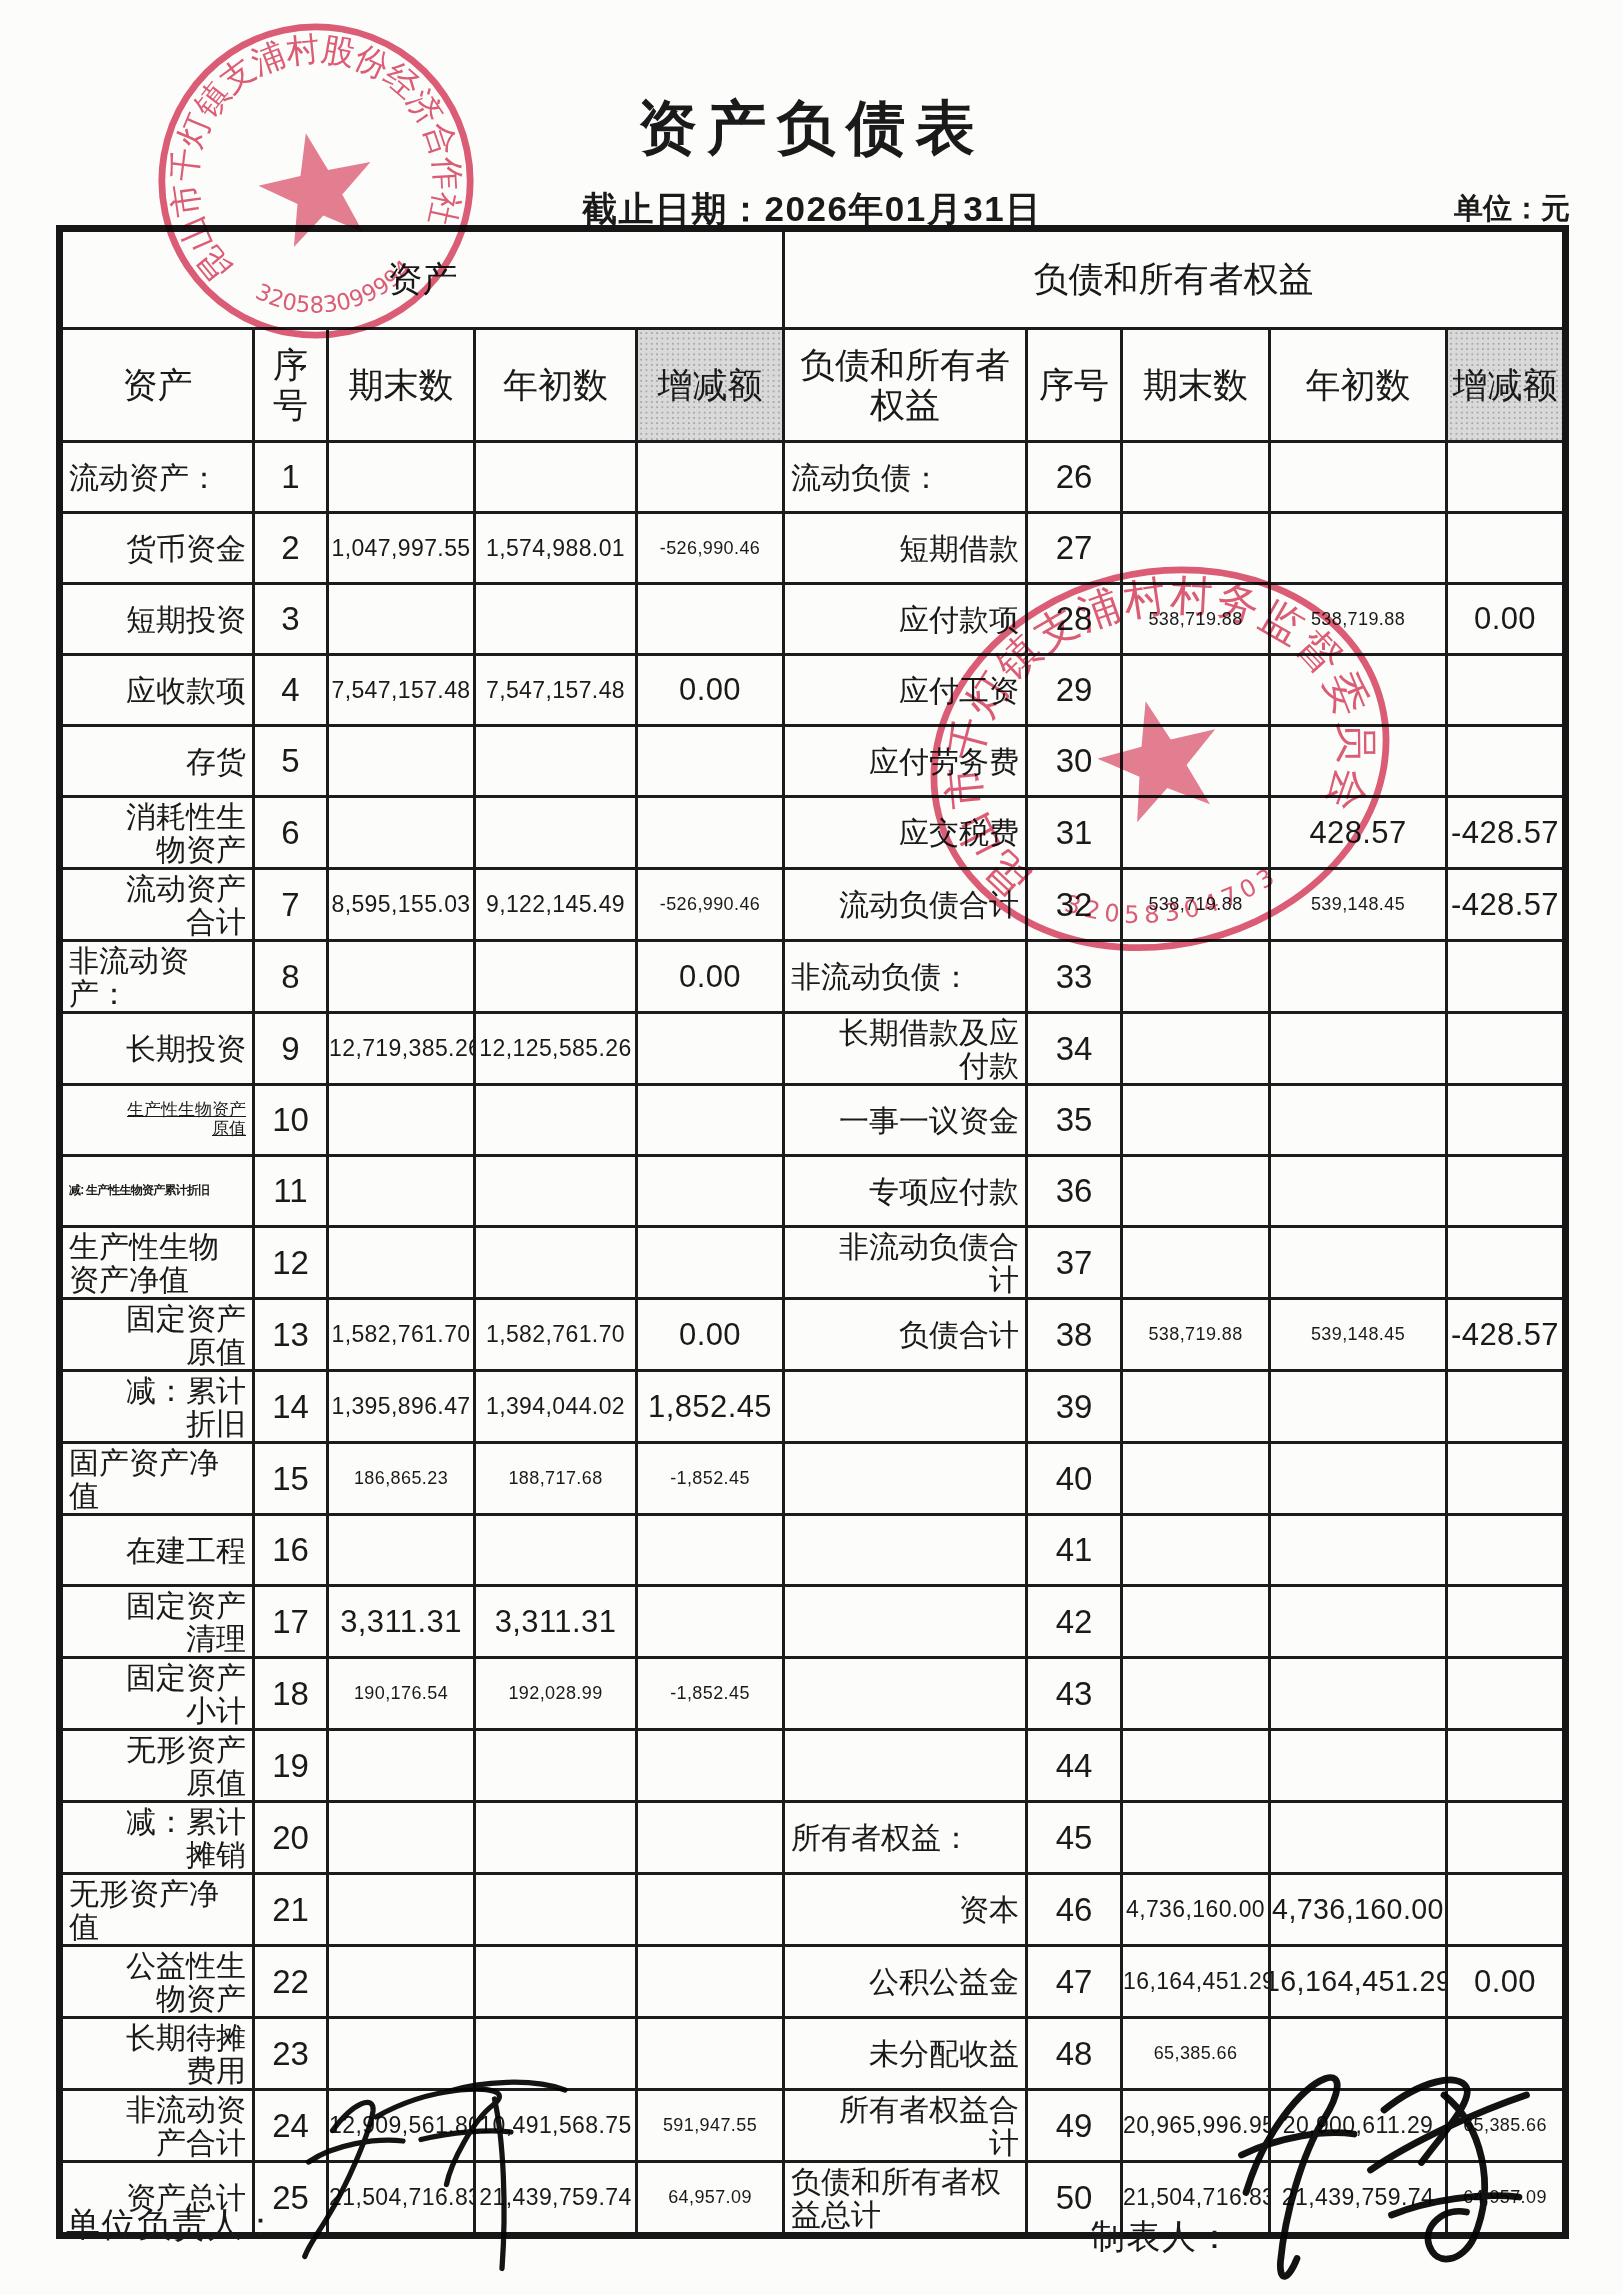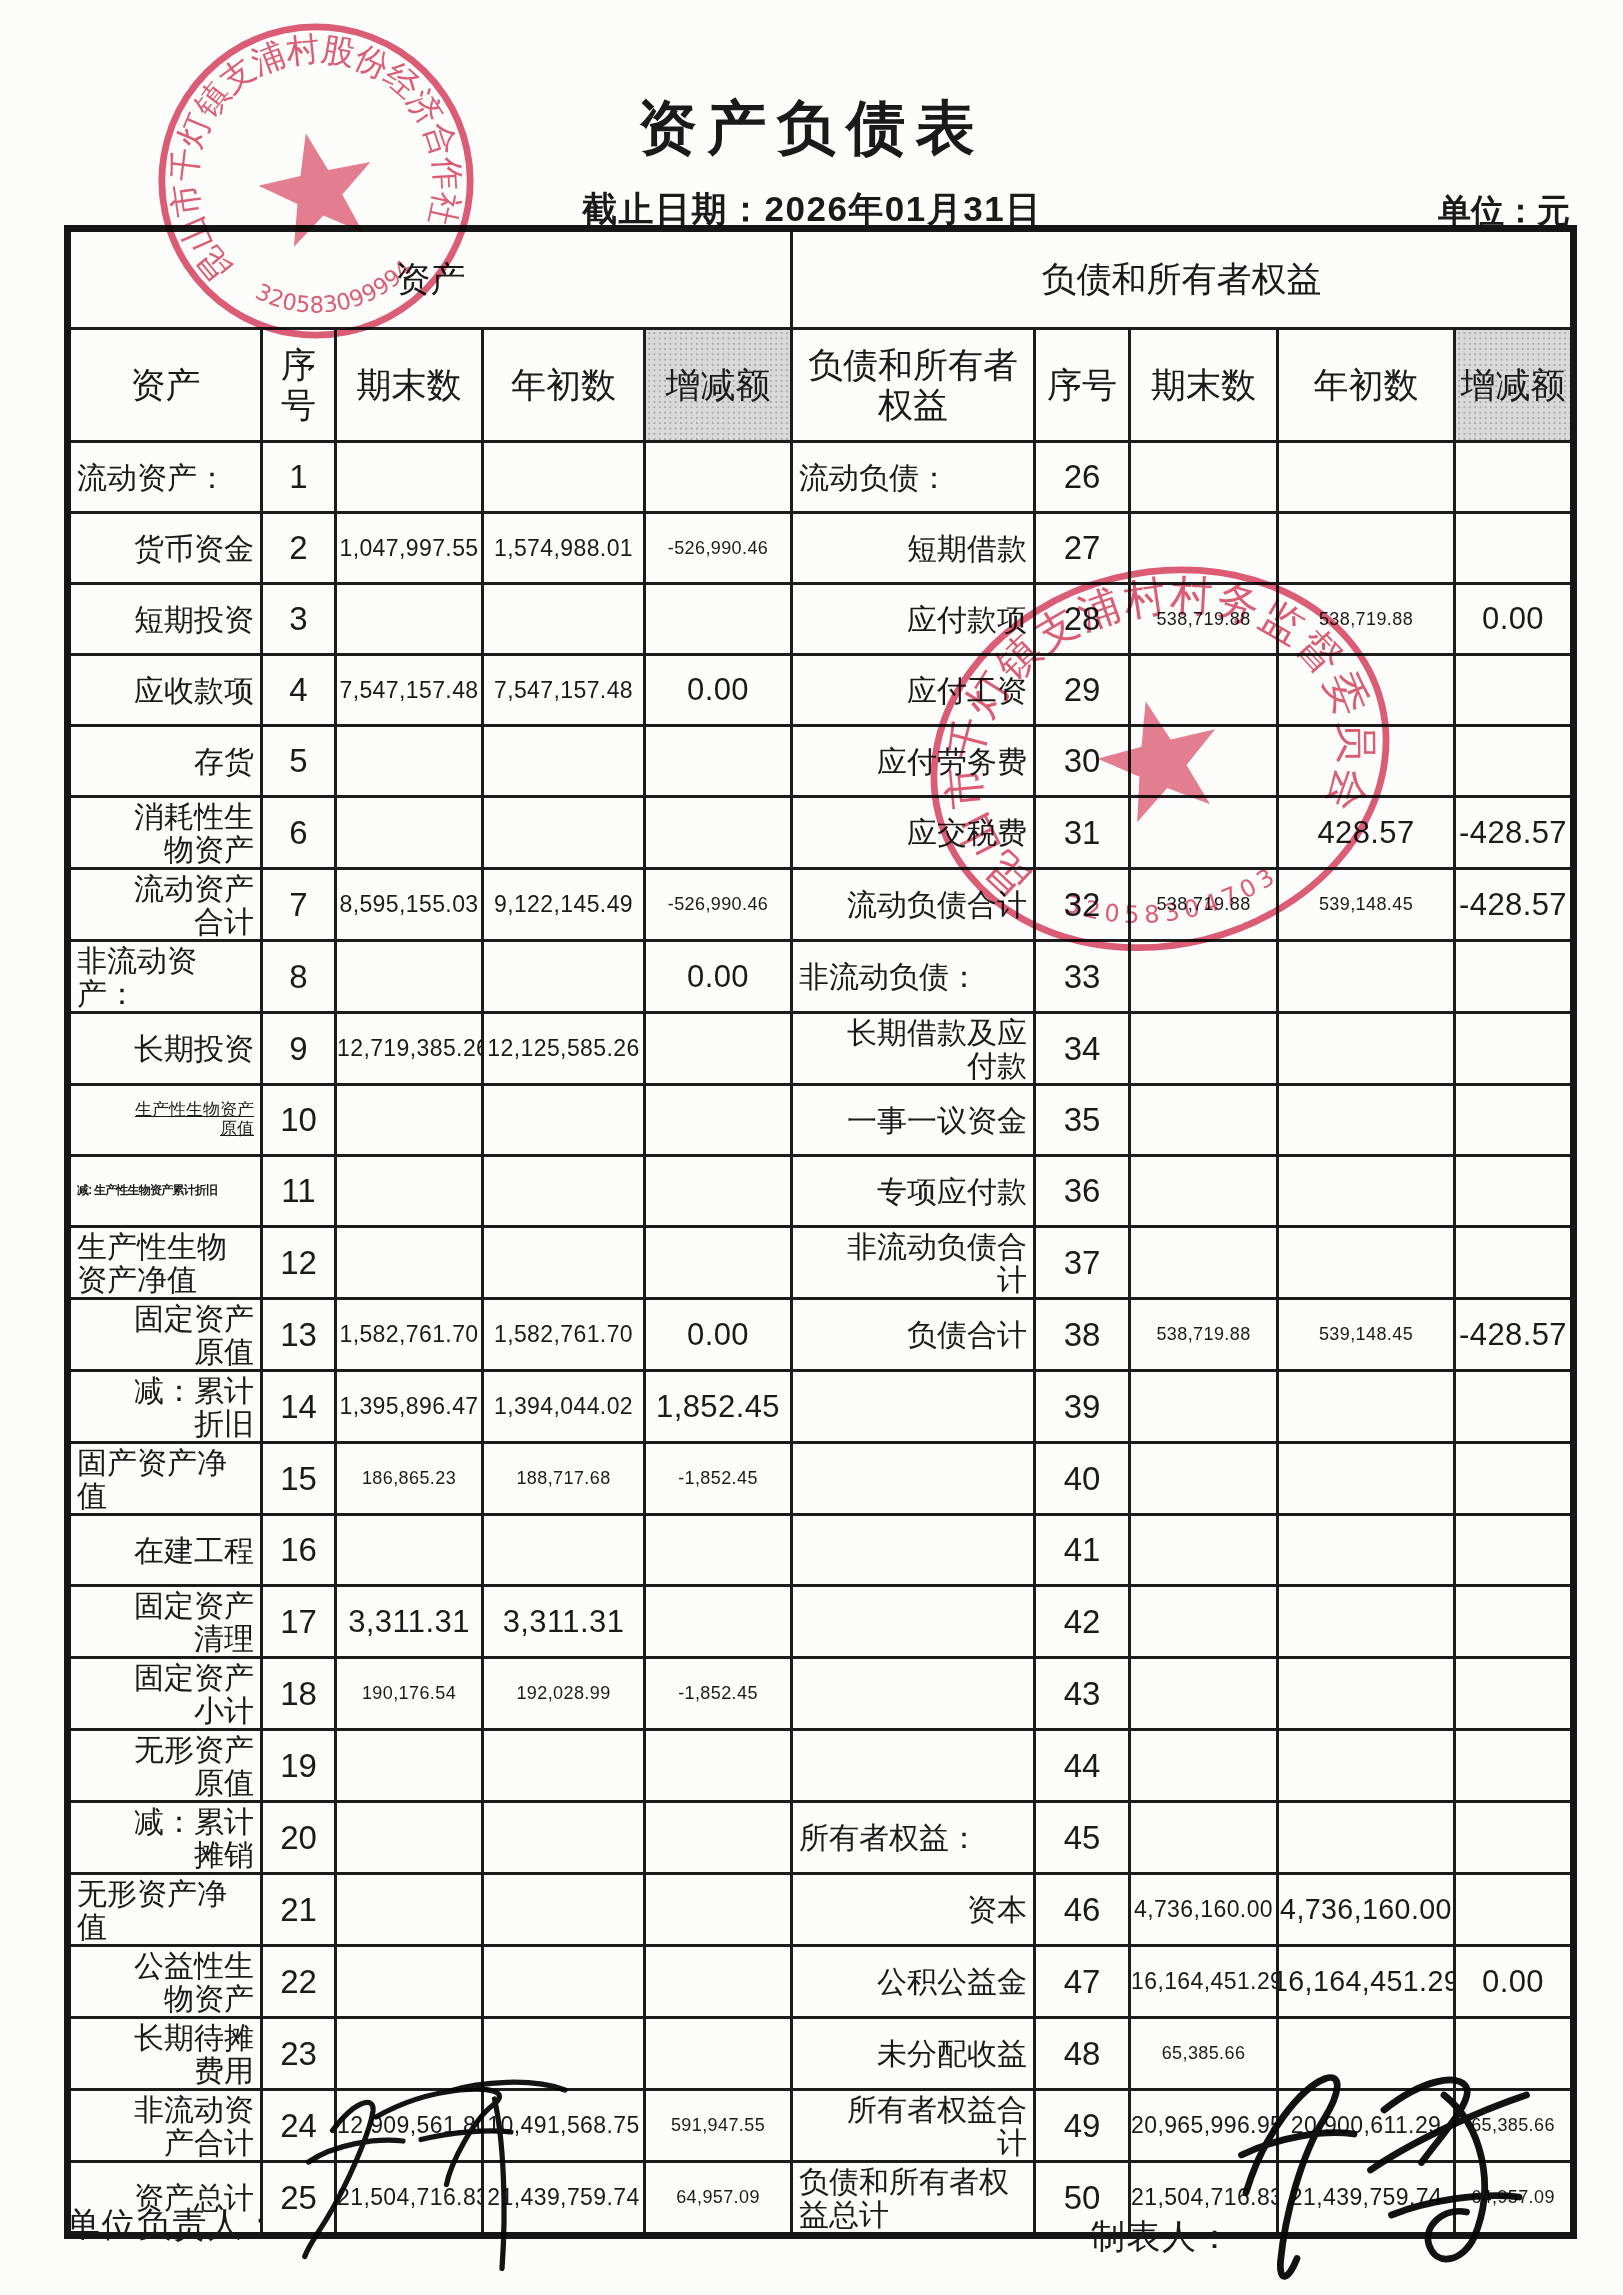--- a/index.html
+++ b/index.html
@@ -14,25 +14,25 @@
   .title{
     position:absolute;top:89px;left:0;width:1623px;
     text-align:center;font-size:59px;font-weight:700;letter-spacing:10.5px;
   }
   .date-line{
     position:absolute;top:186px;left:582px;
     font-size:35px;font-weight:700;letter-spacing:1.5px;
   }
   .unit-line{
     position:absolute;top:189px;right:53px;
-    font-size:33px;font-weight:600;margin-left:24px;
+    font-size:29px;font-weight:600;margin-left:24px;
   }
 
   table.bs{
-    position:absolute;left:64px;top:225px;width:1507px;
+    position:absolute;left:56px;top:225px;width:1507px;
     border-collapse:collapse;table-layout:fixed;
     border:7.5px solid #161616;
   }
   .bs th,.bs td{
     border:3px solid #1c1c1c;
     overflow:hidden;vertical-align:middle;
     padding:0;
   }
   .bs thead tr.grp th{height:95px;font-size:35px;font-weight:400;text-align:center;}
   .bs thead tr.cols th{height:110px;font-size:35px;font-weight:400;text-align:center;line-height:1.15;padding:0 4.5px;}

